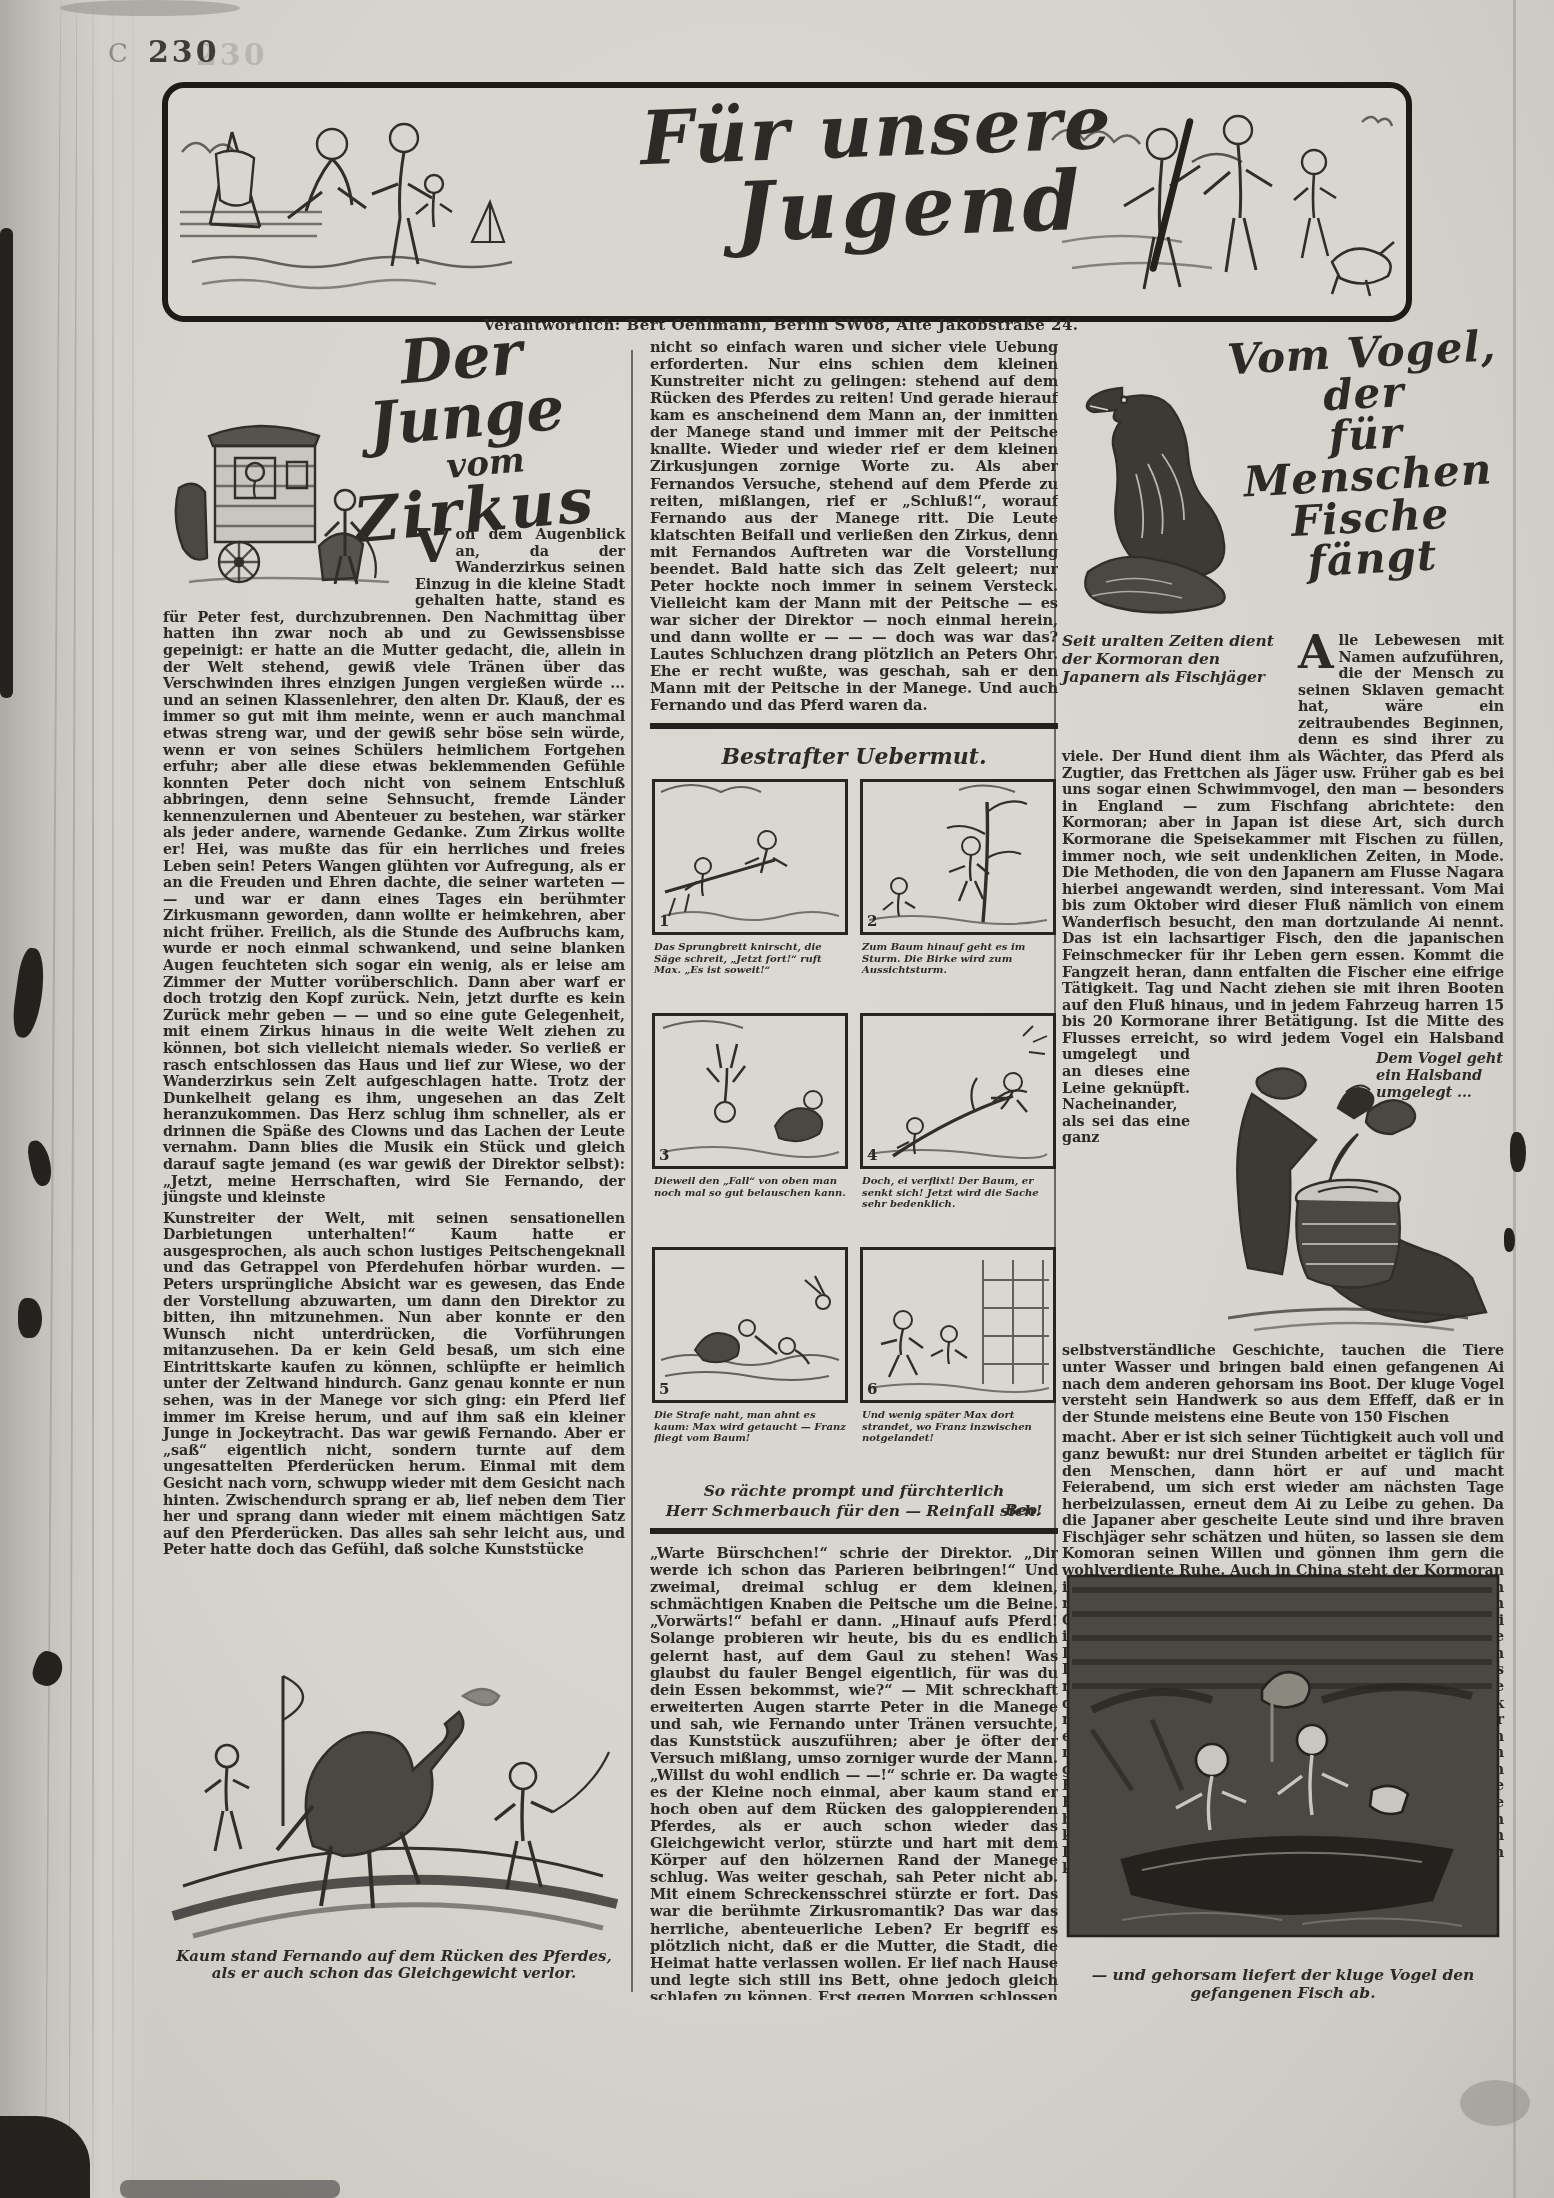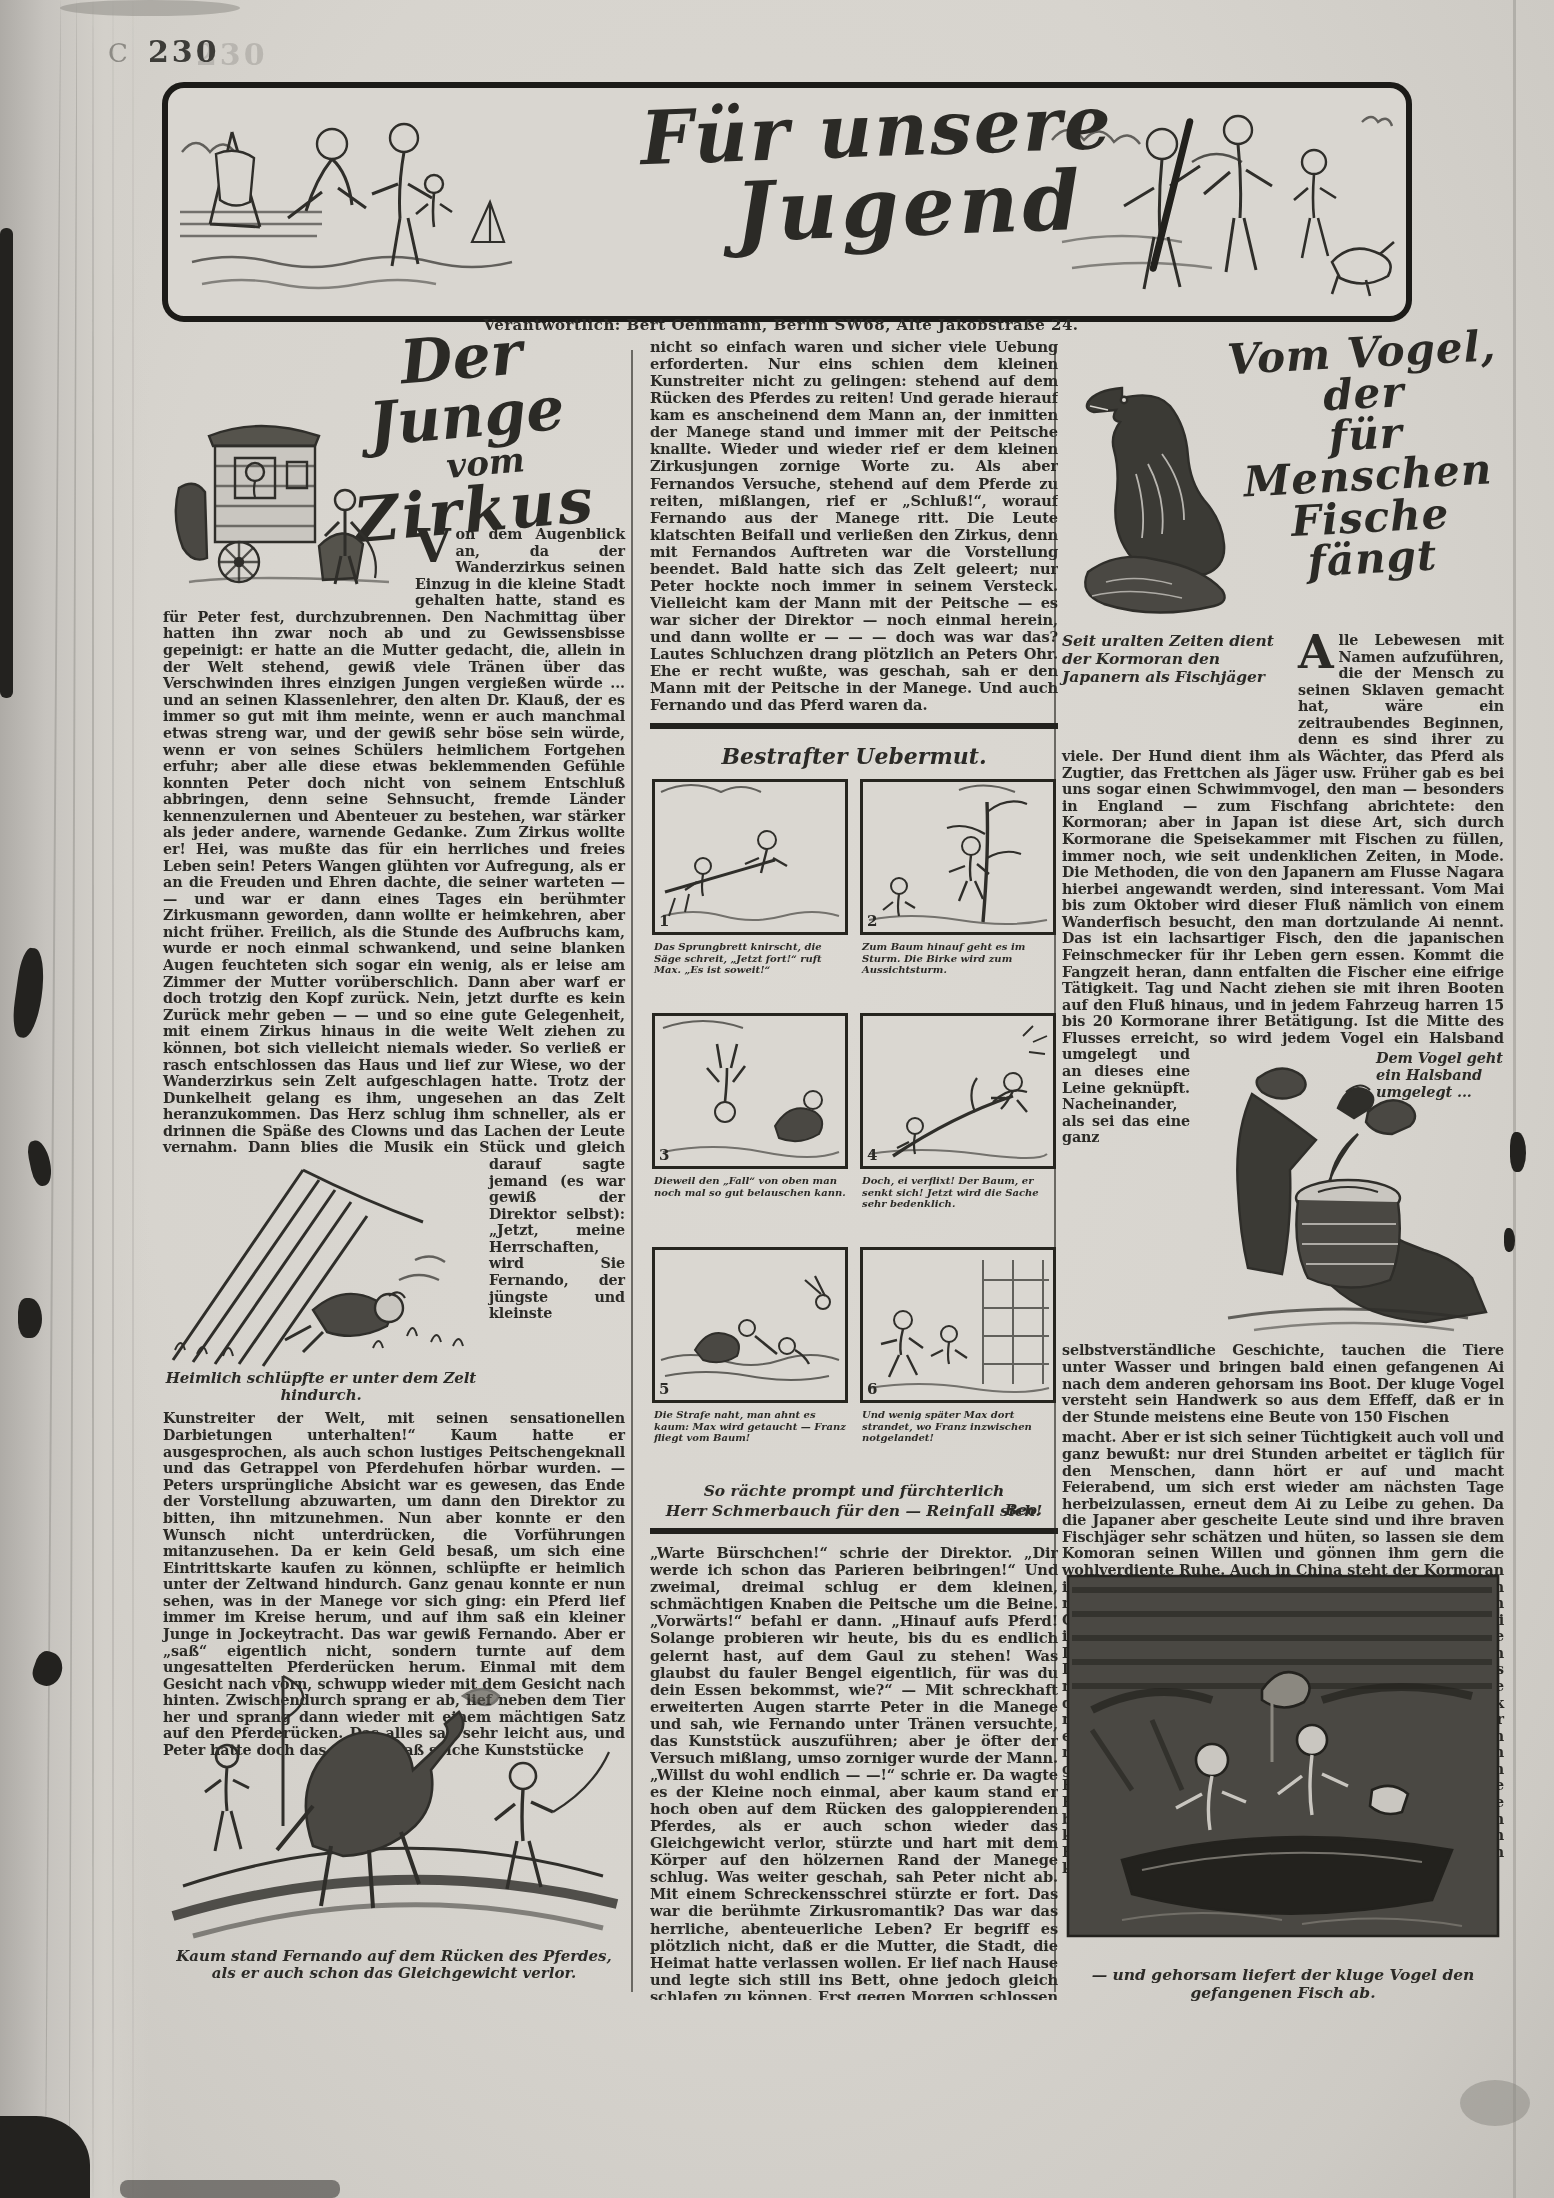--- a/index.html
+++ b/index.html
@@ -159,33 +159,20 @@
         <circle cx="176" cy="104" r="10"></circle>
         <path d="M176 114 v46 M170 126 l-14 14 M182 126 l16 18 M172 160 l-6 28 M180 160 l8 28" stroke-width="3"></path>
         <path d="M196 142 q14 18 10 40" stroke-width="2.2"></path>
         <path d="M20 186 q60 -8 200 0" opacity=".5"></path>
       </svg>
     </span>
     <div class="flow txt">
       <span class="sp" style="width:100%;height:188px;"></span>
       <span class="sp" style="width:252px;height:78px;"></span>
       <span class="dropcap">V</span><span>on dem Augenblick an, da der Wanderzirkus seinen Einzug in die kleine Stadt gehalten hatte, stand es für Peter fest, durchzubrennen. Den Nachmittag über hatten ihn zwar noch ab und zu Gewissensbisse gepeinigt: er hatte an die Mutter gedacht, die, allein in der Welt stehend, gewiß viele Tränen über das Verschwinden ihres einzigen Jungen vergießen würde ... und an seinen Klassenlehrer, den alten Dr. Klauß, der es immer so gut mit ihm meinte, wenn er auch manchmal etwas streng war, und der gewiß sehr böse sein würde, wenn er von seines Schülers heimlichem Fortgehen erfuhr; aber alle diese etwas beklemmenden Gefühle konnten Peter doch nicht von seinem Entschluß abbringen, denn seine Sehnsucht, fremde Länder kennenzulernen und Abenteuer zu bestehen, war stärker als jeder andere, warnende Gedanke. Zum Zirkus wollte er! Hei, was mußte das für ein herrliches und freies Leben sein! Peters Wangen glühten vor Aufregung, als er an die Freuden und Ehren dachte, die seiner warteten — — und war er dann eines Tages ein berühmter Zirkusmann geworden, dann wollte er heimkehren, aber nicht früher. Freilich, als die Stunde des Aufbruchs kam, wurde er noch einmal schwankend, und seine blanken Augen feuchteten sich sogar ein wenig, als er leise am Zimmer der Mutter vorüberschlich. Dann aber warf er doch trotzig den Kopf zurück. Nein, jetzt durfte es kein Zurück mehr geben — — und so eine gute Gelegenheit, mit einem Zirkus hinaus in die weite Welt ziehen zu können, bot sich vielleicht niemals wieder. So verließ er rasch entschlossen das Haus und lief zur Wiese, wo der Wanderzirkus sein Zelt aufgeschlagen hatte. Trotz der Dunkelheit gelang es ihm, ungesehen an das Zelt heranzukommen. Das Herz schlug ihm schneller, als er drinnen die Späße des Clowns und das Lachen der Leute vernahm. Dann blies die Musik ein Stück</span>
-      <span class="tent-block">
-        <svg class="sk" width="316" height="208" viewBox="0 0 316 208" fill="none" stroke="#2f2e2a" stroke-width="2.4">
-          <path d="M10 200 L140 10 M30 202 L156 20 M52 204 L172 30 M76 204 L188 42 M100 206 L204 56" stroke-width="3"></path>
-          <path d="M140 10 q60 30 120 52" stroke-width="3"></path>
-          <path d="M150 150 q30 -26 62 -10 q20 10 12 26 q-30 16 -60 6 z" fill="#4a4843"></path>
-          <circle cx="226" cy="148" r="14" fill="#c9c6c0"></circle>
-          <path d="M226 136 q10 -8 16 2" stroke-width="2.2"></path>
-          <path d="M148 166 l-26 14 M160 172 l-20 20" stroke-width="3"></path>
-          <path d="M12 190 q6 -14 10 0 M34 194 q6 -14 10 0 M60 196 q6 -16 10 0 M244 176 q6 -16 10 0 M268 182 q6 -14 10 0 M290 186 q6 -14 10 0 M210 188 q6 -14 10 0" stroke-width="2"></path>
-          <path d="M236 120 q20 -10 40 0 M252 100 q16 -8 30 2" opacity=".7"></path>
-        </svg>
-        <span class="cap" style="display:block;margin-top:2px;">Heimlich schlüpfte er unter dem Zelt hindurch.</span>
-      </span>
       <span>und gleich darauf sagte jemand (es war gewiß der Direktor selbst): „Jetzt, meine Herrschaften, wird Sie Fernando, der jüngste und kleinste</span>
       <span style="display:block;clear:both;height:4px;"></span>
       <span>Kunstreiter der Welt, mit seinen sensationellen Darbietungen unterhalten!“ Kaum hatte er ausgesprochen, als auch schon lustiges Peitschengeknall und das Getrappel von Pferdehufen hörbar wurden. — Peters ursprüngliche Absicht war es gewesen, das Ende der Vorstellung abzuwarten, um dann den Direktor zu bitten, ihn mitzunehmen. Nun aber konnte er den Wunsch nicht unterdrücken, die Vorführungen mitanzusehen. Da er kein Geld besaß, um sich eine Eintrittskarte kaufen zu können, schlüpfte er heimlich unter der Zeltwand hindurch. Ganz genau konnte er nun sehen, was in der Manege vor sich ging: ein Pferd lief immer im Kreise herum, und auf ihm saß ein kleiner Junge in Jockeytracht. Das war gewiß Fernando. Aber er „saß“ eigentlich nicht, sondern turnte auf dem ungesattelten Pferderücken herum. Einmal mit dem Gesicht nach vorn, schwupp wieder mit dem Gesicht nach hinten. Zwischendurch sprang er ab, lief neben dem Tier her und sprang dann wieder mit einem mächtigen Satz auf den Pferderücken. Das alles sah sehr leicht aus, und Peter hatte doch das Gefühl, daß solche Kunststücke</span>
     </div>
     <div class="horse-block">
       <svg class="sk" width="462" height="308" viewBox="0 0 462 308" fill="none" stroke="#2f2e2a" stroke-width="2.6">
         <path d="M20 250 q210 -70 420 -10" stroke-width="3"></path>
         <path d="M10 280 q220 -66 444 -12" stroke-width="10" opacity=".8"></path>
         <path d="M30 300 q210 -58 410 -8" stroke-width="5" opacity=".5"></path>
         <path d="M150 210 q-20 -60 16 -96 q26 -26 60 -14 q20 8 24 34 l30 -28 q8 -10 2 -18 l14 -12 q10 14 -4 28 l-24 30 q6 34 -16 56 q-30 28 -72 30 z" fill="#4a4843"></path>

